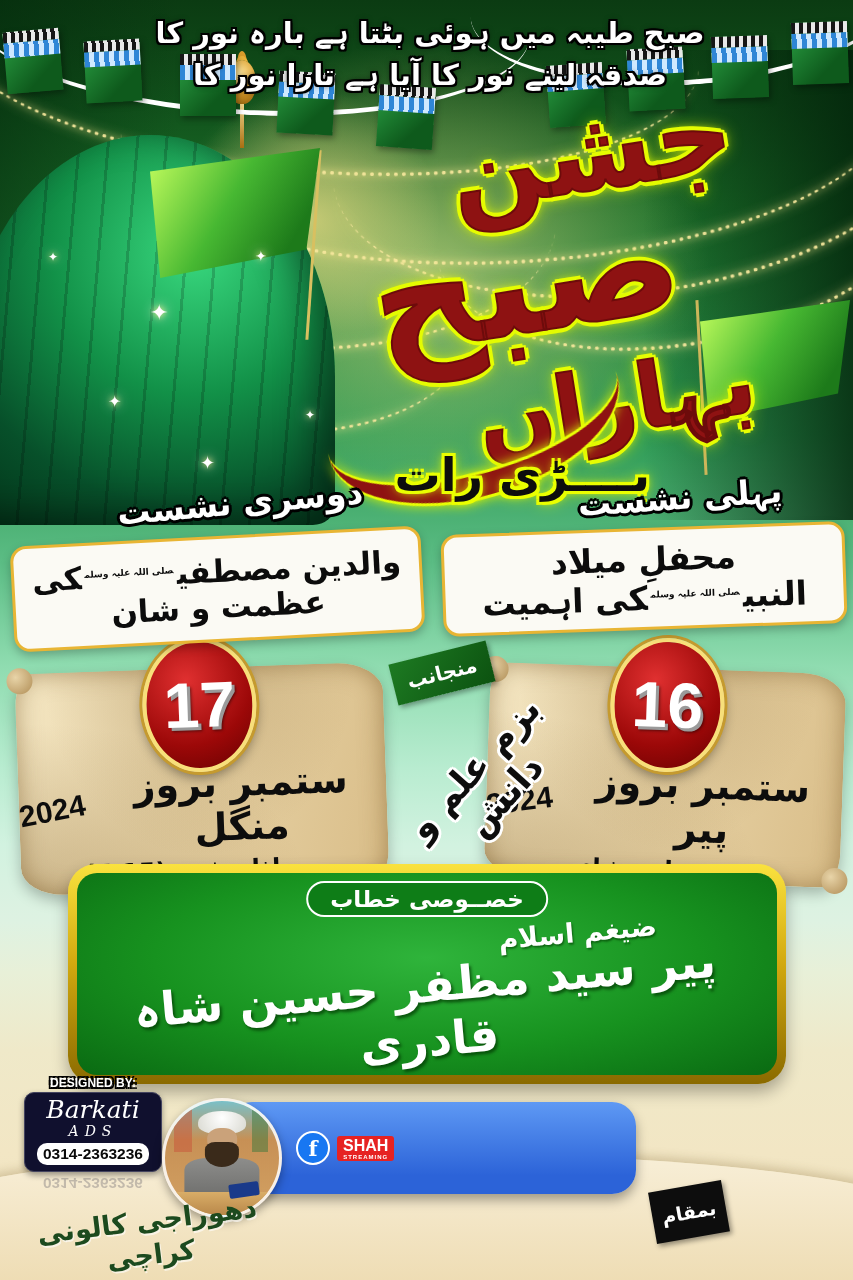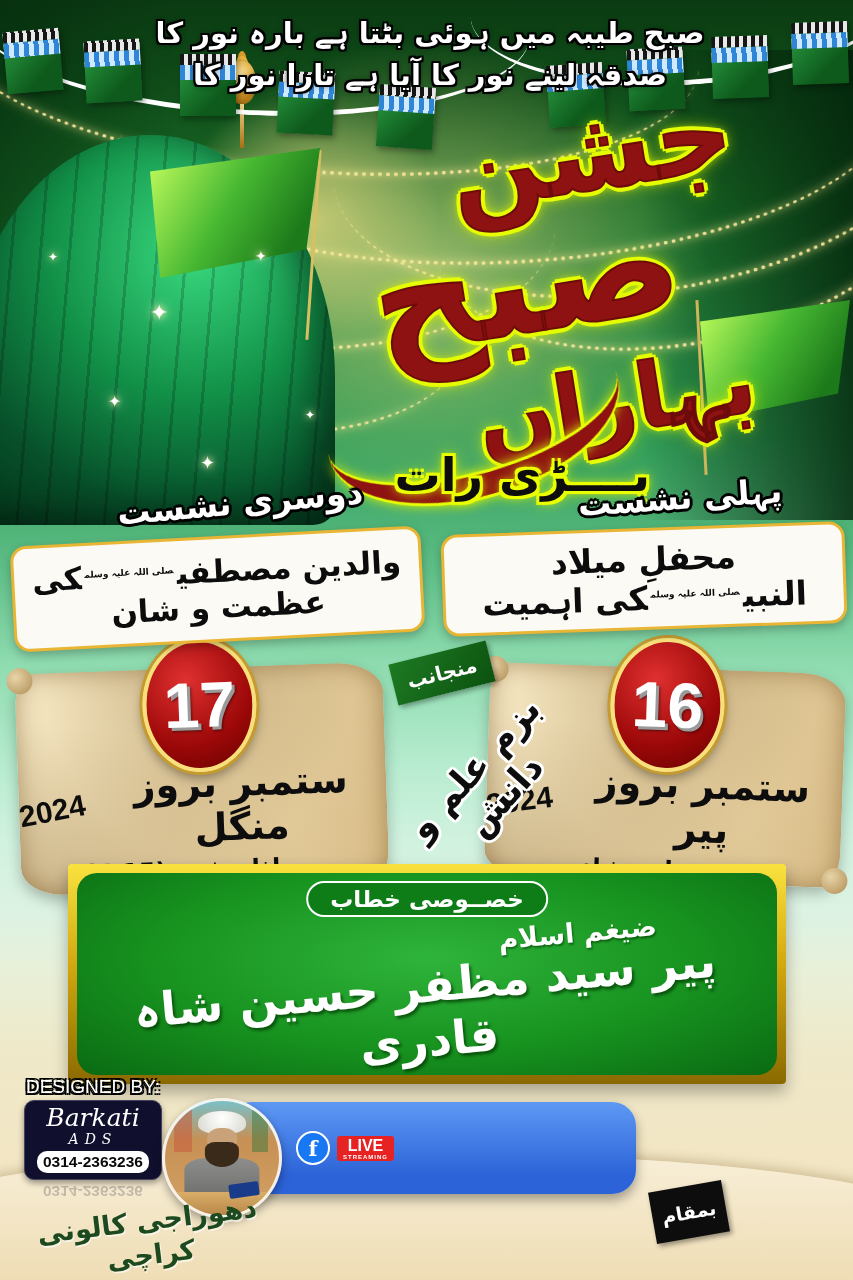--- a/index.html
+++ b/index.html
@@ -123,40 +123,40 @@
   
   .org-badge{left:392px;top:652px;width:100px;height:42px;transform:rotate(-14deg);
     background:linear-gradient(135deg,#1d7a22,#0c5210);display:flex;align-items:center;justify-content:center;
     color:#fff;font-weight:bold;font-size:20px;direction:rtl;z-index:7;
     box-shadow:2px 3px 5px rgba(0,0,0,.35);}
   .org-name{left:318px;top:690px;width:250px;transform:rotate(-48deg);transform-origin:82% 18%;
     direction:rtl;text-align:center;font-size:36px;font-weight:bold;color:#0d0d0d;z-index:7;
     text-shadow:-2px -2px 0 #fff,2px -2px 0 #fff,-2px 2px 0 #fff,2px 2px 0 #fff,
       0 3px 0 #fff,3px 0 0 #fff,-3px 0 0 #fff,0 -3px 0 #fff;}
   
-  .speech-outer{left:68px;top:864px;width:718px;height:220px;border-radius:4px;
+  .speech-outer{left:68px;top:864px;width:718px;height:220px;border-radius:28px;
     background:linear-gradient(180deg,#fae23e,#d2a90f 45%,#8a6a00);
     box-shadow:0 8px 16px rgba(0,0,0,.3);z-index:6;padding:9px;box-sizing:border-box;}
   .speech-inner{width:100%;height:100%;border-radius:20px;position:relative;
     background:radial-gradient(ellipse at 50% 42%,#2fb43b,#17921f 55%,#0a6a12 100%);}
   .speech-pill{position:absolute;left:50%;top:8px;transform:translateX(-50%);
     background:#0e7d17;border:2px solid #fff;border-radius:999px;padding:3px 22px;
     color:#fff;font-weight:bold;font-size:23px;direction:rtl;white-space:nowrap;}
   .speech-hon{position:absolute;right:120px;top:44px;color:#fff;font-weight:bold;font-size:27px;
     direction:rtl;transform:rotate(-5deg);text-shadow:1px 2px 2px rgba(0,60,0,.6);}
   .speaker-name{position:absolute;left:0;right:0;top:86px;text-align:center;direction:rtl;
     color:#fff;font-weight:bold;font-size:46px;letter-spacing:-1px;transform:rotate(-5deg);
     text-shadow:2px 3px 3px rgba(0,50,0,.65);}
   
   .cream-band{left:-70px;top:1152px;width:1000px;height:270px;z-index:2;
     background:linear-gradient(180deg,#f8efd8,#ecd8ab 60%,#e7cf9c);
     border-radius:45% 55% 0 0 / 20% 24% 0 0;box-shadow:0 -4px 10px rgba(120,90,40,.25);}
   
   .designer{left:24px;top:1076px;width:138px;text-align:center;z-index:8;}
-  .des-label{color:#fff;font-weight:normal;font-size:19px;font-family:"Liberation Sans",sans-serif;
+  .des-label{color:#fff;font-weight:bold;font-size:12px;font-family:"Liberation Sans",sans-serif;
     text-shadow:-2px -2px 0 #000,2px -2px 0 #000,-2px 2px 0 #000,2px 2px 0 #000,0 2px 0 #000;}
   .des-box{margin-top:2px;background:#10102e;border:1px solid #44445f;border-radius:10px;
     padding:4px 12px 6px;box-shadow:0 3px 6px rgba(0,0,0,.4);}
   .des-brand{color:#fff;font-family:"DejaVu Serif",serif;font-style:italic;font-size:25px;line-height:1.05;}
   .des-sub{color:#fff;font-family:"DejaVu Serif",serif;font-style:italic;font-size:14px;letter-spacing:6px;}
   .des-phone{margin-top:4px;background:#fff;border-radius:10px;color:#0a0a0a;font-weight:bold;
     font-size:15.5px;font-family:"Liberation Sans",sans-serif;padding:2px 0;}
   .phone-ref{margin-top:2px;transform:scaleY(-1);opacity:.22;color:#10102e;font-weight:bold;
     font-size:15.5px;font-family:"Liberation Sans",sans-serif;}
   
@@ -317,21 +317,21 @@
       <div class="des-sub">ADS</div>
       <div class="des-phone">0314-2363236</div>
     </div>
     <div class="phone-ref">0314-2363236</div>
   </div>
 
   <div class="abs live-banner">
     <div class="lb-row1">
       <div class="fb">f</div>
       <div class="live">
-        <span class="live-main">LIVE</span>
+        <span class="live-main">SHAH</span>
         <span class="live-sub">STREAMING</span>
       </div>
     </div>
   </div>
 
   <div class="abs photo">
     <div class="ph-stripe"></div>
     <div class="ph-stripe2"></div>
     <div class="ph-body"></div>
     <div class="ph-turban"></div>

